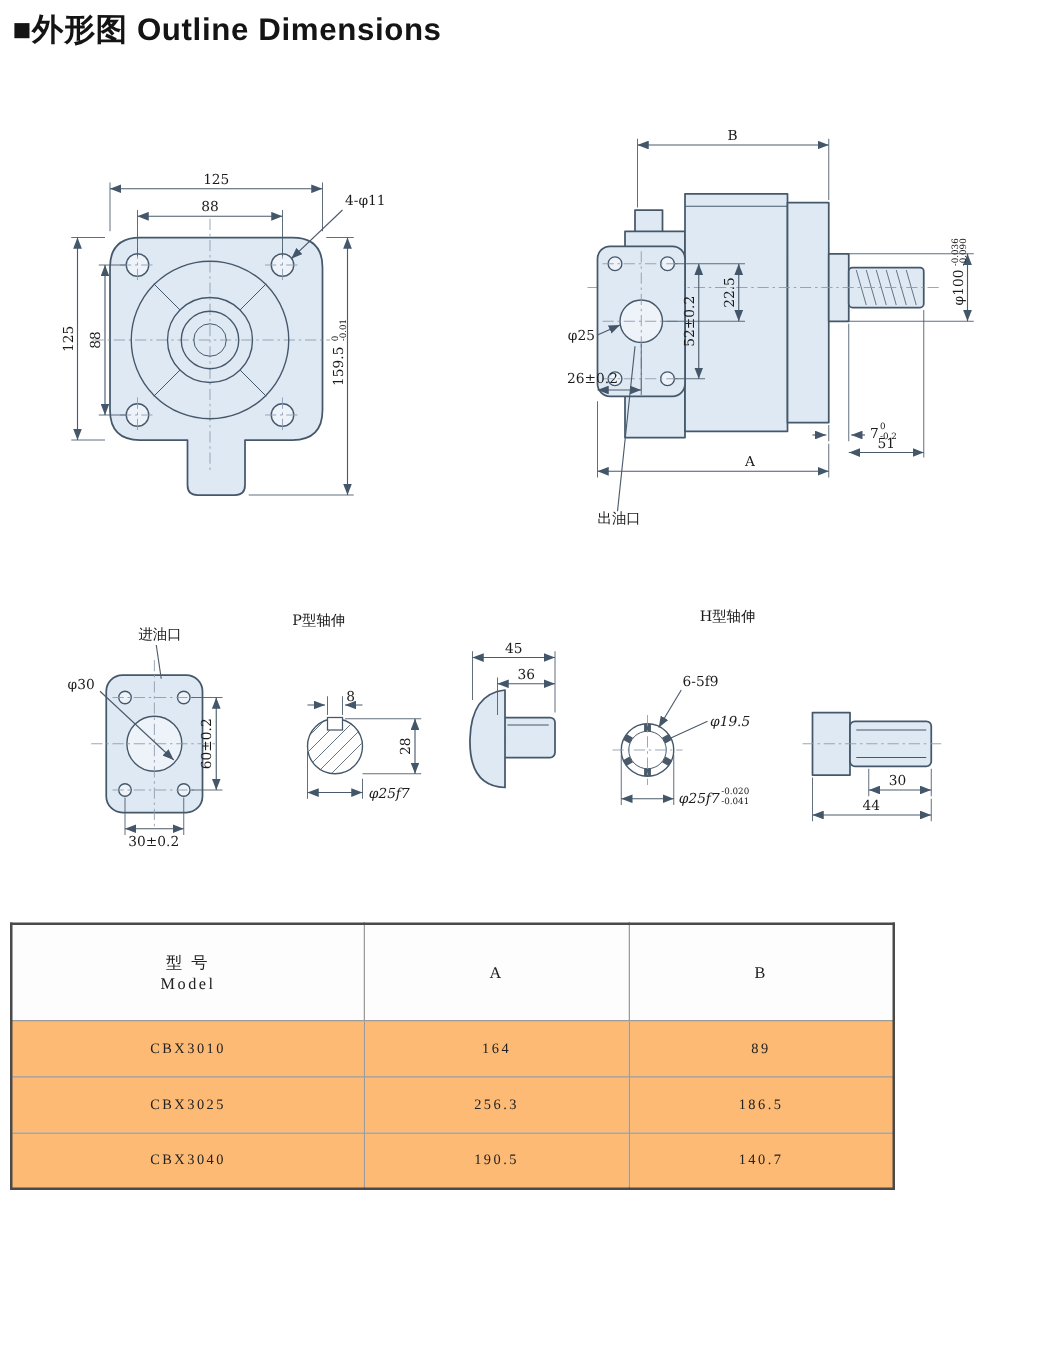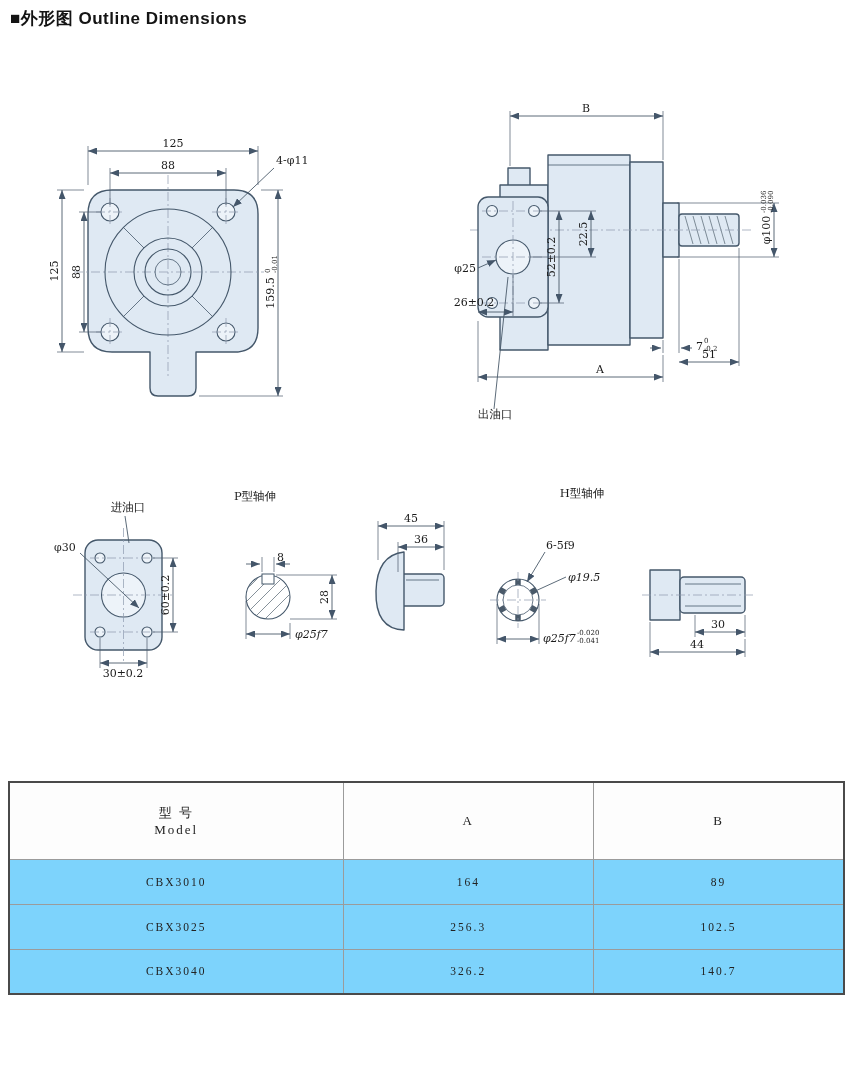--- a/index.html
+++ b/index.html
@@ -1,45 +1,45 @@
 <!DOCTYPE html>
 <html><head>
 <meta charset="utf-8">
 <style>
   * { margin:0; padding:0; box-sizing:border-box; }
   html,body { background:#ffffff; }
   body { width:850px; height:1087px; position:relative; overflow:hidden;
          font-family:"Liberation Sans", sans-serif; }
-  .title { position:absolute; left:10px; top:7px; font-size:17px; font-weight:600;
+  .title { position:absolute; left:10px; top:7px; font-size:25px; font-weight:600;
            color:#141414; letter-spacing:0.5px; }
   svg { position:absolute; }
   #top-drawing { left:30px; top:85px; }
   #mid-drawing { left:40px; top:480px; }
   svg text { font-family:"DejaVu Serif","Liberation Serif",serif; }
   .dt  { font-size:11px; fill:#1b1b1b; }
   .dts { font-size:7px;  fill:#1b1b1b; }
   .cjk { font-size:11.5px; fill:#1b1b1b; }
   .it  { font-style:italic; }
   .part { fill:#dfe9f3; stroke:#45586b; stroke-width:1.4; stroke-linejoin:round; }
   .hole { fill:#edf3f9; stroke:#45586b; stroke-width:1.1; }
   .thin  { fill:none; stroke:#45586b; stroke-width:1.1; }
   .thin2 { fill:none; stroke:#45586b; stroke-width:0.8; }
   .dim { fill:none; stroke:#4a5a6a; stroke-width:0.9; }
   .ext { stroke:#4a5a6a; stroke-width:0.7; }
   .cl  { stroke:#8c9aad; stroke-width:0.7; fill:none; stroke-dasharray:9 3 2 3; }
   .hat { stroke:#51626f; stroke-width:0.7; }
   .tooth { stroke:#4a5a6a; stroke-width:5.5; }
-  .table-wrap { position:absolute; left:8px; top:781px; width:837px; }
+  .table-wrap { position:absolute; left:8px; top:738px; width:708px; }
   table.dims { width:100%; border-collapse:collapse; table-layout:fixed;
                border:2px solid #4a4a4a; }
   table.dims th, table.dims td { border:1px solid #9b9b9b; text-align:center;
                vertical-align:middle; font-family:"Liberation Serif","DejaVu Serif",serif;
                color:#222; font-weight:normal; }
   table.dims th { height:77px; background:#fdfdfd; font-size:13px; letter-spacing:2px; }
-  table.dims td { height:45px; background:#7dd3fc; font-size:11.5px; letter-spacing:2px; }
+  table.dims td { height:45px; background:#fdba74; font-size:11.5px; letter-spacing:2px; }
 </style>
 </head>
 <body>
 
 <div class="title">■外形图 Outline Dimensions</div>
 
 <svg id="top-drawing" width="800" height="350" viewBox="0 0 800 350">
   <defs>
     <marker id="arr" viewBox="0 0 9 7" refX="9" refY="3.5" markerWidth="9" markerHeight="7" orient="auto-start-reverse" markerUnits="userSpaceOnUse">
       <path d="M0,0 L9,3.5 L0,7 Z" fill="#44566a"></path>
@@ -316,22 +316,22 @@
     </thead>
     <tbody>
       <tr>
         <td>CBX3010</td>
         <td>164</td>
         <td>89</td>
       </tr>
       <tr>
         <td>CBX3025</td>
         <td>256.3</td>
-        <td>102.5</td>
+        <td>186.5</td>
       </tr>
       <tr>
         <td>CBX3040</td>
-        <td>326.2</td>
+        <td>190.5</td>
         <td>140.7</td>
       </tr>
     </tbody>
   </table>
 </div>
 
 </body></html>

